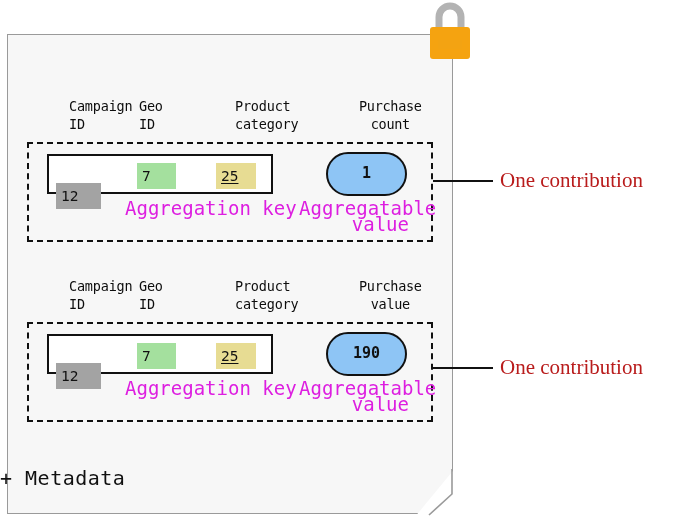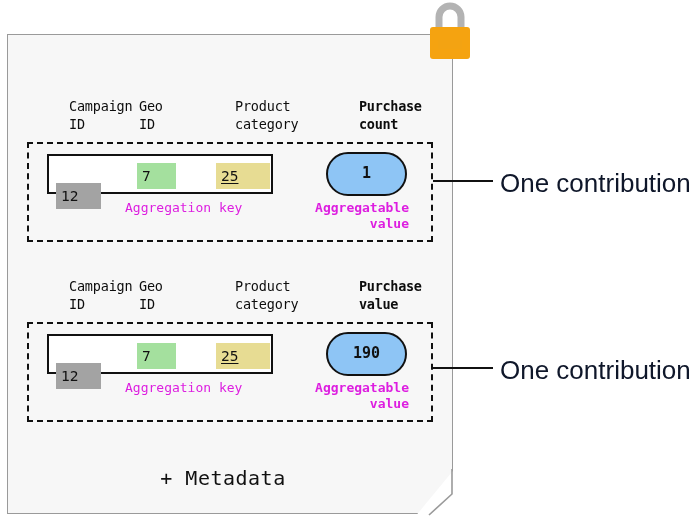--- a/index.html
+++ b/index.html
@@ -66,21 +66,21 @@
     top: 0;
     font-size: 13.5px;
     line-height: 17.5px;
     color: #0d0d0d;
     white-space: pre-line;
     letter-spacing: -0.2px;
   }
   .hdr.campaign { left: 24px; }
   .hdr.geo      { left: 94px; }
   .hdr.product  { left: 190px; text-underline-offset: 2px; }
-  .hdr.purchase { left: 314px; font-weight: bold; letter-spacing: -0.3px; }
+  .hdr.purchase { left: 314px; font-weight: normal; letter-spacing: -0.3px; text-align: center; }
 
   .dashed {
     position: relative;
     border: 2px dashed #111111;
     box-sizing: border-box;
     height: 100px;
     background: transparent;
   }
 
   .keybox {
@@ -100,21 +100,21 @@
     height: 26px;
     font-size: 14.5px;
     line-height: 26px;
     color: #111111;
     text-align: left;
     box-sizing: border-box;
     padding-left: 5px;
   }
   .kcell.c1 { left: 7px;   width: 45px; background: #a3a3a3; margin-top: 20px; }
   .kcell.c2 { left: 88px;  width: 39px; background: #a4e09e; }
-  .kcell.c3 { left: 167px; width: 54px; background: #e7dc93; }
+  .kcell.c3 { left: 167px; width: 40px; background: #e7dc93; }
   .kcell.c3 .uline { text-decoration: underline; text-underline-offset: 2px; }
 
   .pill {
     position: absolute;
     top: 8px;
     left: 297px;
     width: 81px;
     height: 44px;
     border: 2.5px solid #111111;
     border-radius: 22px;
@@ -123,47 +123,47 @@
     font-size: 15px;
     line-height: 39px;
     text-align: center;
     color: #111111;
     font-weight: 600;
   }
 
   .mlabel {
     position: absolute;
     color: #dd1ee0;
-    font-size: 13px;
+    font-size: 19px;
     line-height: 16px;
   }
   .mlabel.aggkey  { left: 96px;  top: 56px; }
-  .mlabel.aggval  { left: 270px; top: 56px; width: 110px; text-align: right; white-space: pre-line; font-weight: bold; }
+  .mlabel.aggval  { left: 270px; top: 56px; width: 110px; text-align: right; white-space: pre-line; }
 
   
   .callout-line {
     position: absolute;
     height: 2px;
     background: #111111;
   }
   .callout-text {
     position: absolute;
-    font-family: Liberation Sans, sans-serif;
-    font-size: 26px;
-    color: #0f172a;
+    font-family: Liberation Serif, serif;
+    font-size: 21px;
+    color: #b91c1c;
     white-space: nowrap;
   }
 
   
   .metadata {
     position: absolute;
     left: 0;
     top: 466px;
     width: 446px;
-    text-align: center;
+    text-align: left;
     font-size: 20px;
     color: #111111;
     letter-spacing: 0.5px;
   }
 </style>
 </head>
 <body>
 
 <div id="stage">
 

